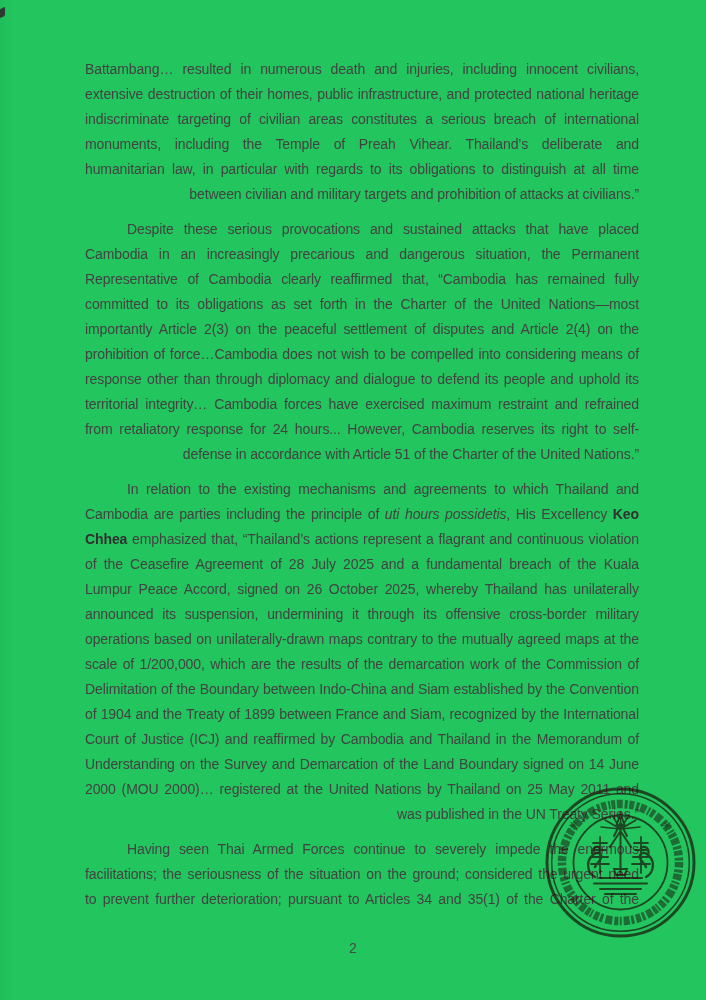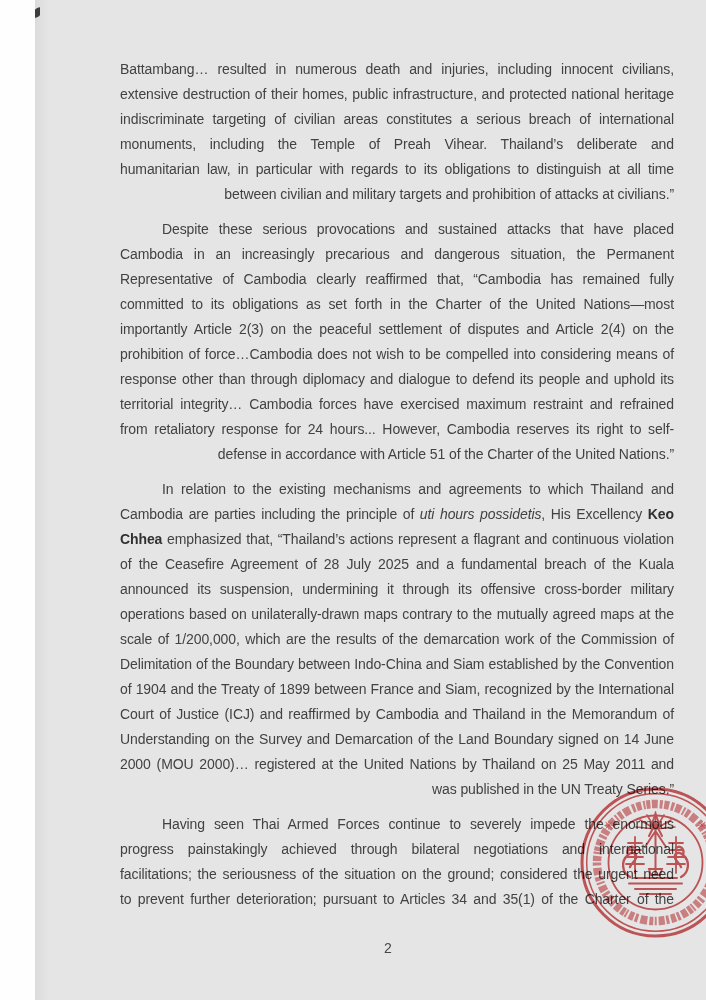--- a/index.html
+++ b/index.html
@@ -1,21 +1,21 @@
 <!DOCTYPE html>
 <html style="--seal: #cc4547;"><head>
 <meta charset="utf-8">
 <style>
   html,body{margin:0;padding:0;}
   body{
     width:706px;height:1000px;position:relative;overflow:hidden;
     background:#fefefe;
     font-family:"Liberation Sans","DejaVu Sans",sans-serif;
   }
-  .page{position:absolute;inset:0;background:#e5e5e5;margin-left:35px;}
+  .page{position:absolute;inset:0;background:#22c55e;}
   .edge-shade{
     position:absolute;left:0;top:0;width:14px;height:100%;
     background:linear-gradient(to right, rgba(0,0,0,0.045), rgba(0,0,0,0));
     pointer-events:none;
   }
   .corner-mark{
     position:absolute;left:0;top:8px;width:5px;height:9px;
     background:#2b2b2b;transform:skewY(-25deg);border-radius:1px;opacity:.9;
   }
   .doc{
@@ -65,33 +65,33 @@
         <div class="line just"><span>response other than through diplomacy and dialogue to defend its people and uphold its</span></div>
         <div class="line just"><span>territorial integrity… Cambodia forces have exercised maximum restraint and refrained</span></div>
         <div class="line just"><span>from retaliatory response for 24 hours... However, Cambodia reserves its right to self-</span></div>
         <div class="line flush"><span>defense in accordance with Article 51 of the Charter of the United Nations.”</span></div>
       </div>
       <div class="para">
         <div class="line just" style="text-indent: 42px;"><span>In relation to the existing mechanisms and agreements to which Thailand and</span></div>
         <div class="line just"><span>Cambodia are parties including the principle of </span><span class="it">uti hours possidetis</span><span>, His Excellency </span><span class="bd">Keo</span></div>
         <div class="line just"><span class="bd">Chhea</span><span> emphasized that, “Thailand’s actions represent a flagrant and continuous violation</span></div>
         <div class="line just"><span>of the Ceasefire Agreement of 28 July 2025 and a fundamental breach of the Kuala</span></div>
+        <div class="line just"><span>Lumpur Peace Accord, signed on 26 October 2025, whereby Thailand has unilaterally</span></div>
         <div class="line just"><span>announced its suspension, undermining it through its offensive cross-border military</span></div>
         <div class="line just"><span>operations based on unilaterally-drawn maps contrary to the mutually agreed maps at the</span></div>
         <div class="line just"><span>scale of 1/200,000, which are the results of the demarcation work of the Commission of</span></div>
         <div class="line just"><span>Delimitation of the Boundary between Indo-China and Siam established by the Convention</span></div>
         <div class="line just"><span>of 1904 and the Treaty of 1899 between France and Siam, recognized by the International</span></div>
         <div class="line just"><span>Court of Justice (ICJ) and reaffirmed by Cambodia and Thailand in the Memorandum of</span></div>
         <div class="line just"><span>Understanding on the Survey and Demarcation of the Land Boundary signed on 14 June</span></div>
         <div class="line just"><span>2000 (MOU 2000)… registered at the United Nations by Thailand on 25 May 2011 and</span></div>
         <div class="line flush"><span>was published in the UN Treaty Series.”</span></div>
       </div>
       <div class="para">
         <div class="line just" style="text-indent: 42px;"><span>Having seen Thai Armed Forces continue to severely impede the enormous</span></div>
-        <div class="line just"><span>progress painstakingly achieved through bilateral negotiations and international</span></div>
         <div class="line just"><span>facilitations; the seriousness of the situation on the ground; considered the urgent need</span></div>
         <div class="line just"><span>to prevent further deterioration; pursuant to Articles 34 and 35(1) of the Charter of the</span></div>
       </div>
     </div>
 
   <svg class="stamp" viewBox="0 0 155 155" aria-hidden="true">
     <g fill="none">
       <circle cx="77.5" cy="77.5" r="73.5" stroke-width="3"></circle>
       <circle cx="77.5" cy="77.5" r="68.8" stroke-width="1.5"></circle>
       <circle cx="77.5" cy="77.5" r="47" stroke-width="1.8"></circle>

